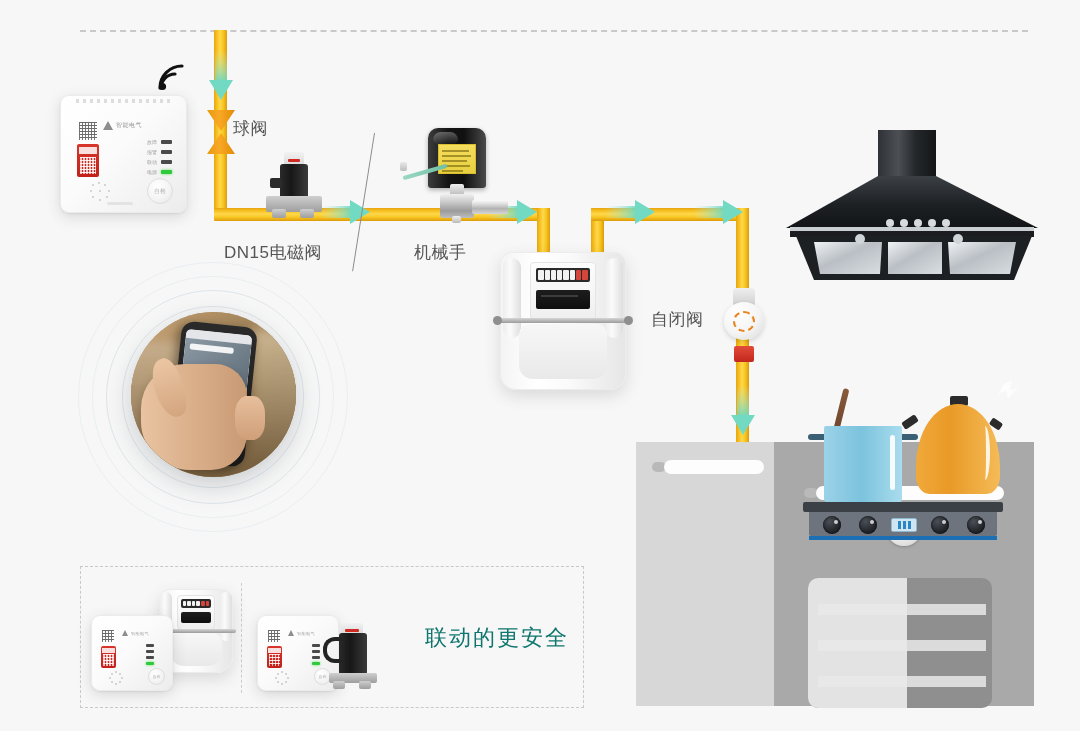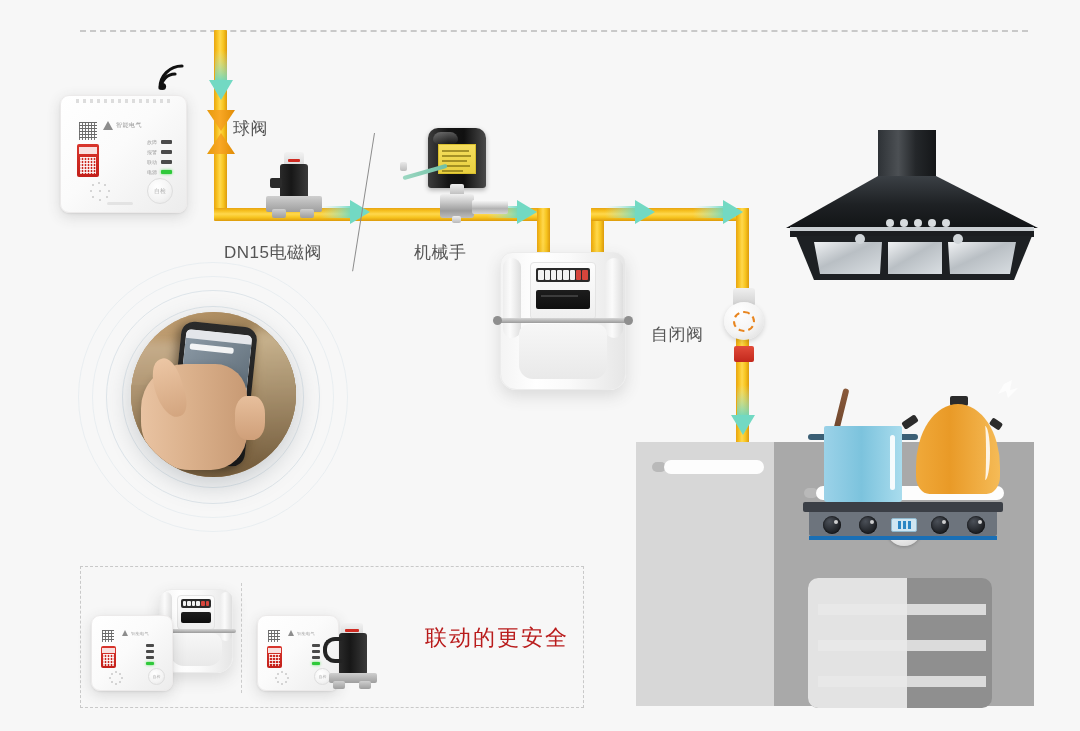--- a/index.html
+++ b/index.html
@@ -407,21 +407,21 @@
 
   
   .bpanel {
     position:absolute;
     border:1px dashed #c9c9c9;
   }
   .bpanel-div {
     position:absolute; width:0; border-left:1px dashed #cccccc;
   }
   .bp-label {
-    position:absolute; color:#b91c1c; font-size:22px; letter-spacing:2px; white-space:nowrap;
+    position:absolute; color:#0f766e; font-size:22px; letter-spacing:2px; white-space:nowrap;
   }
 </style>
 </head>
 <body>
 
 <div id="stage">
 
   <div class="top-rule"></div>
 
   <div class="pipe-v" style="left:214px; top:30px; width:13px; height:188px;"></div>
@@ -625,21 +625,21 @@
     </div>
     <div class="meter-belly"></div>
   </div>
 
   <div class="scv" style="left:722px; top:288px; width:44px; height:86px;">
     <div class="scv-cap" style="left:11px; top:0; width:22px; height:18px;"></div>
     <div class="scv-ball" style="left:2px; top:14px; width:40px; height:38px;"></div>
     <div class="scv-ring" style="left:11px; top:23px; width:22px; height:21px;"></div>
     <div class="scv-red" style="left:12px; top:58px; width:20px; height:16px;"></div>
   </div>
-  <div class="cap-label" style="left:651px; top:323px;">自闭阀</div>
+  <div class="cap-label" style="left:651px; top:308px;">自闭阀</div>
 
   <div class="hood" style="left:786px; top:130px; width:258px; height:165px;">
     <svg width="258" height="165" viewBox="0 0 258 165">
       <defs>
         <linearGradient id="hd1" x1="0" y1="0" x2="1" y2="0">
           <stop offset="0%" stop-color="#2e3236"></stop>
           <stop offset="35%" stop-color="#4c5054"></stop>
           <stop offset="65%" stop-color="#24272a"></stop>
           <stop offset="100%" stop-color="#141618"></stop>
         </linearGradient>

